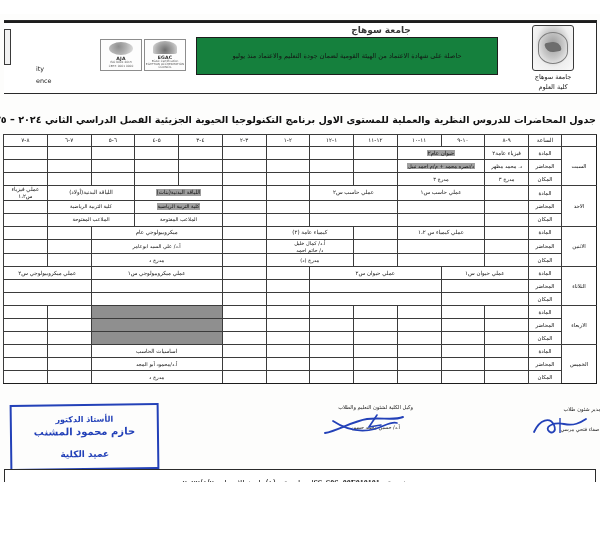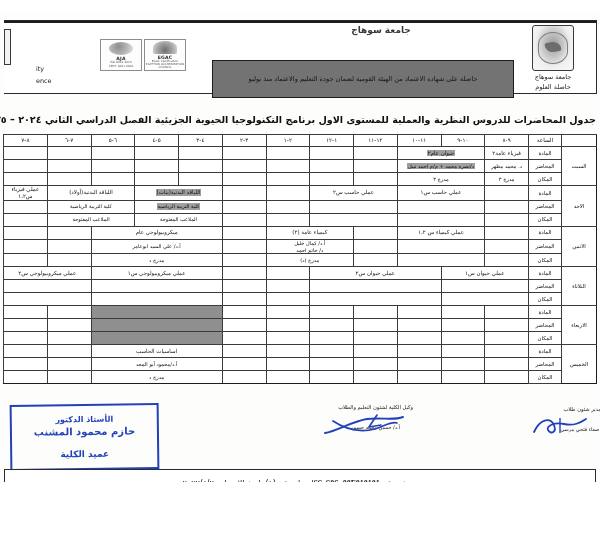--- a/index.html
+++ b/index.html
@@ -43,23 +43,23 @@
     content:"";position:absolute;left:5px;top:6px;right:5px;bottom:6px;
     border:1px solid #7d7d7d;border-radius:50%/40%;
   }
   .uni-seal:after{
     content:"";position:absolute;left:12px;top:16px;width:16px;height:10px;
     background:#6d6d6d;border-radius:2px 8px 2px 8px;
     transform:rotate(-8deg);
   }
   .uni-line{font-size:6.5px;color:#1d1d1d;margin-top:2px;letter-spacing:.3px;}
   .cert-box{
-    position:absolute;right:82px;top:16px;width:300px;height:36px;
-    border:1.4px solid #1d1d1d;background:#737373;
-    display:flex;align-items:center;justify-content:center;margin-top:23px;
+    position:absolute;right:98px;top:16px;width:300px;height:36px;
+    border:1.4px solid #1d1d1d;background:#15803d;
+    display:flex;align-items:center;justify-content:center;
   }
   .cert-text{font-size:6.6px;color:#141414;white-space:nowrap;letter-spacing:.15px;}
   .arabic-logo{
     position:absolute;right:150px;top:1px;height:15px;width:130px;
     display:flex;align-items:center;justify-content:center;
     font-size:9px;color:#1b1b1b;font-weight:bold;letter-spacing:-.5px;
     opacity:.88;
   }
   .accred-wrap{
     position:absolute;left:96px;top:18px;display:flex;gap:2px;
@@ -182,21 +182,21 @@
 
       <div class="arabic-logo">جامعة سوهاج</div>
 
       <div class="cert-box">
         <div class="cert-text">حاصلة على شهادة الاعتماد من الهيئة القومية لضمان جودة التعليم والاعتماد منذ يوليو</div>
       </div>
 
       <div class="uni-block">
         <div class="uni-seal"></div>
         <div class="uni-line">جامعة سوهاج</div>
-        <div class="uni-line">حاصلة العلوم</div>
+        <div class="uni-line">كلية العلوم</div>
       </div>
     </div>
 
     <div class="main-title">جدول المحاضرات للدروس النظرية والعملية للمستوى الاول برنامج التكنولوجيا الحيوية الجزيئية الفصل الدراسي الثاني ٢٠٢٤ – ٢٥</div>
 
     <table class="tbl">
       <thead>
         <tr id="hdr-row">
             <th class="col-day thick-r"></th>
             <th class="col-lbl thick-r">الساعة</th>

